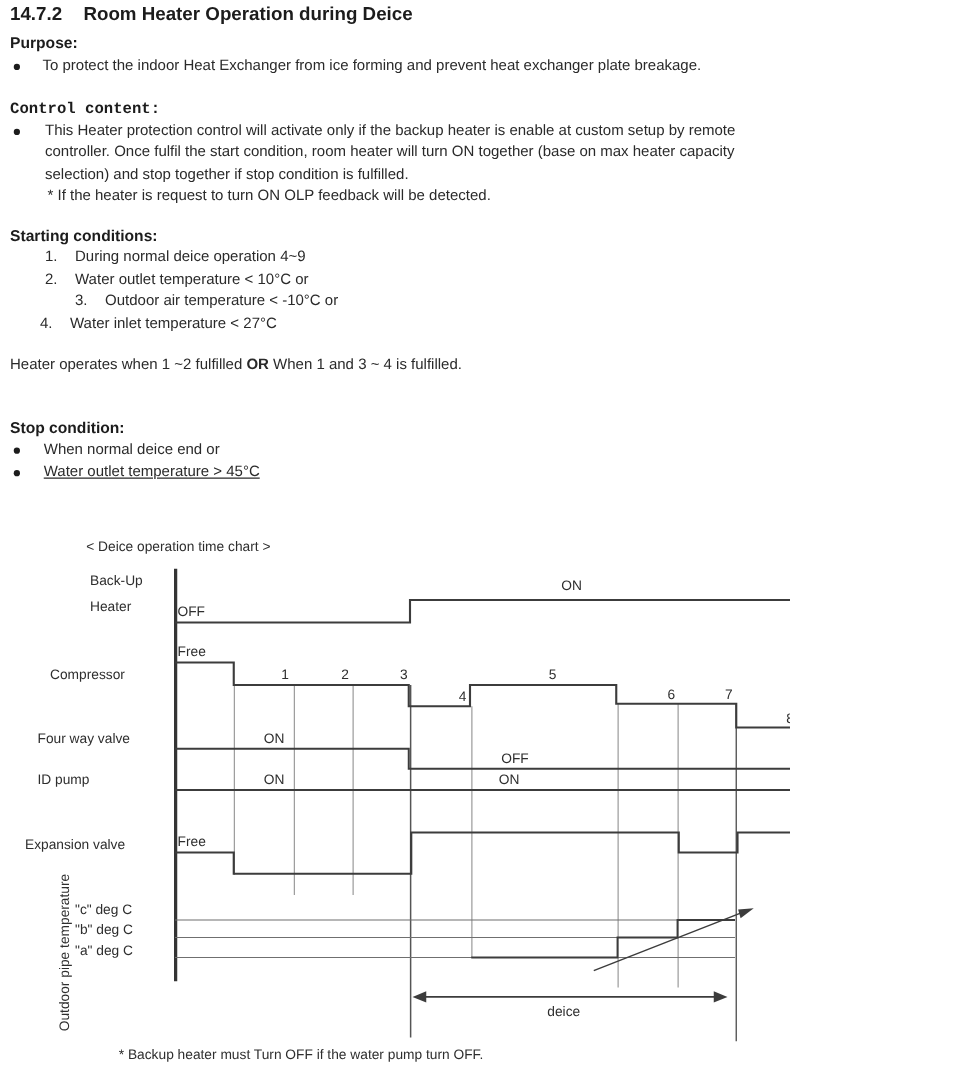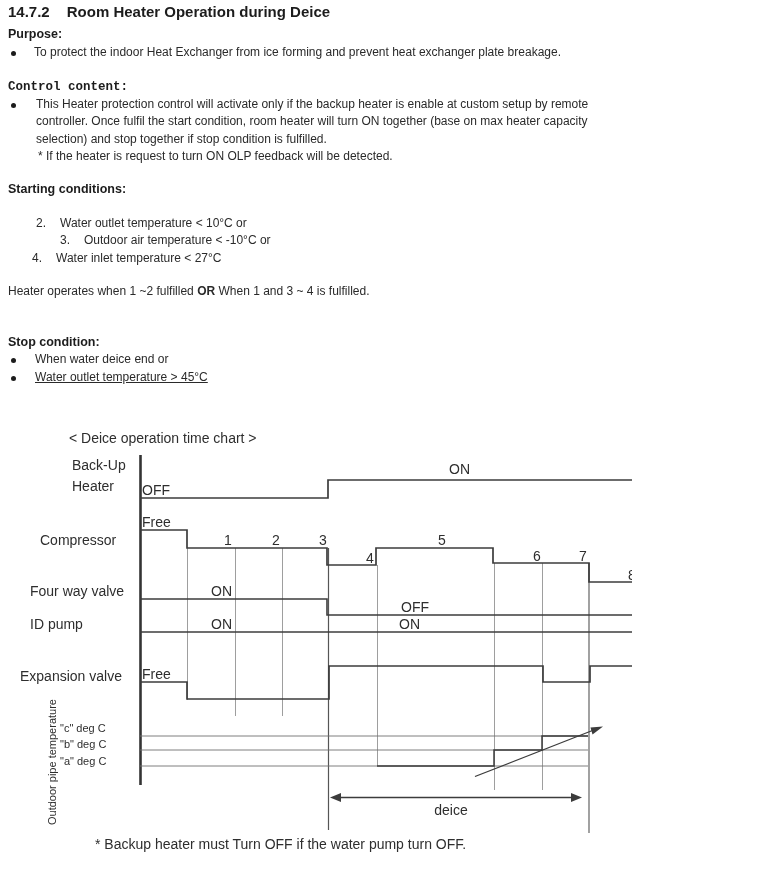--- a/index.html
+++ b/index.html
@@ -5,21 +5,21 @@
   html,body{margin:0;padding:0;background:#fff;}
   .page{
     position:relative;width:632px;height:869px;background:#ffffff;overflow:hidden;
     font-family:"Liberation Sans","DejaVu Sans",sans-serif;color:#262626;
   }
   .abs{position:absolute;white-space:nowrap;}
   .h1{font-size:15px;font-weight:bold;color:#1c1c1c;}
   .h2{font-size:12.5px;font-weight:bold;color:#1c1c1c;}
   .body{font-size:12px;color:#2a2a2a;}
   .dot{position:absolute;width:5px;height:5px;border-radius:50%;background:#1c1c1c;}
-  .chart-label{font-size:14px;line-height:13px;color:#2e2e2e;}
+  .chart-label{font-size:11px;line-height:13px;color:#2e2e2e;}
   .chart-label-sm{font-size:11px;line-height:12px;color:#2e2e2e;}
   .right{text-align:left;}
   .center{text-align:center;}
   .vert{writing-mode:vertical-rl;transform:rotate(180deg);}
   .corner-frag{
     position:absolute;left:660px;top:-30px;width:140px;height:36px;
     border:2px solid #d3d6d9;border-radius:10px;background:transparent;
   }
 </style>
 </head>
@@ -38,29 +38,30 @@
   <div class="abs body" style="left:34px;top:45px;">To protect the indoor Heat Exchanger from ice forming and prevent heat exchanger plate breakage.</div>
 
   <div class="abs h2" style="left:8px;top:80px;font-family:Liberation Mono, monospace;">Control content:</div>
   <div class="dot" style="left:11px;top:103px;"></div>
   <div class="abs body" style="left:36px;top:97px;">This Heater protection control will activate only if the backup heater is enable at custom setup by remote</div>
   <div class="abs body" style="left:36px;top:114px;">controller. Once fulfil the start condition, room heater will turn ON together (base on max heater capacity</div>
   <div class="abs body" style="left:36px;top:132px;">selection) and stop together if stop condition is fulfilled.</div>
   <div class="abs body" style="left:38px;top:149px;">* If the heater is request to turn ON OLP feedback will be detected.</div>
 
   <div class="abs h2" style="left:8px;top:182px;">Starting conditions:</div>
+  <div class="abs body" style="left:36px;top:198px;"><span>1.</span><span style="display:inline-block;width:14px;"></span><span>During normal deice operation 4~9</span></div>
   <div class="abs body" style="left:36px;top:216px;"><span>2.</span><span style="display:inline-block;width:14px;"></span><span>Water outlet temperature &lt; 10°C or</span></div>
   <div class="abs body" style="left:36px;top:233px;margin-left:24px;"><span>3.</span><span style="display:inline-block;width:14px;"></span><span>Outdoor air temperature &lt; -10°C or</span></div>
   <div class="abs body" style="left:32px;top:251px;"><span>4.</span><span style="display:inline-block;width:14px;"></span><span>Water inlet temperature &lt; 27°C</span></div>
 
   <div class="abs body" style="left:8px;top:284px;"><span>Heater operates when 1 ~2 fulfilled </span><span style="font-weight:bold;">OR</span><span> When 1 and 3 ~ 4 is fulfilled.</span></div>
 
   <div class="abs h2" style="left:8px;top:335px;">Stop condition:</div>
   <div class="dot" style="left:11px;top:358px;"></div>
-  <div class="abs body" style="left:35px;top:352px;">When water deice end or</div>
+  <div class="abs body" style="left:35px;top:352px;">When normal deice end or</div>
   <div class="dot" style="left:11px;top:376px;"></div>
   <div class="abs body" style="left:35px;top:370px;text-decoration:underline;">Water outlet temperature &gt; 45°C</div>
 
   <div class="abs" style="left:0;top:430px;width:771px;height:439px;">
 
     <svg width="771" height="439" viewBox="0 0 771 439" style="position:absolute;left:0;top:0;">
 
       <line x1="140.5" y1="25" x2="140.5" y2="355" stroke="#343434" stroke-width="2.6"></line>
 
       <g stroke="#9e9e9e" stroke-width="1">

